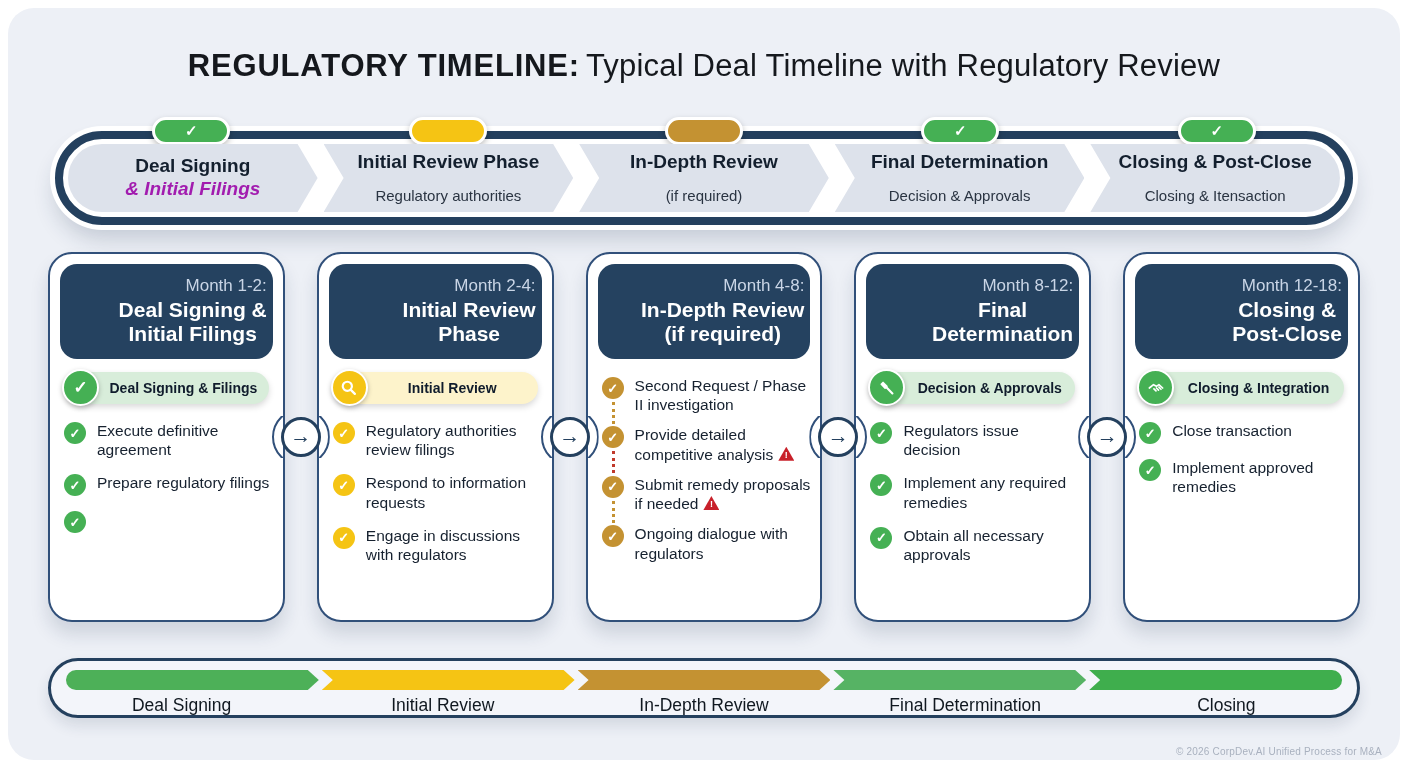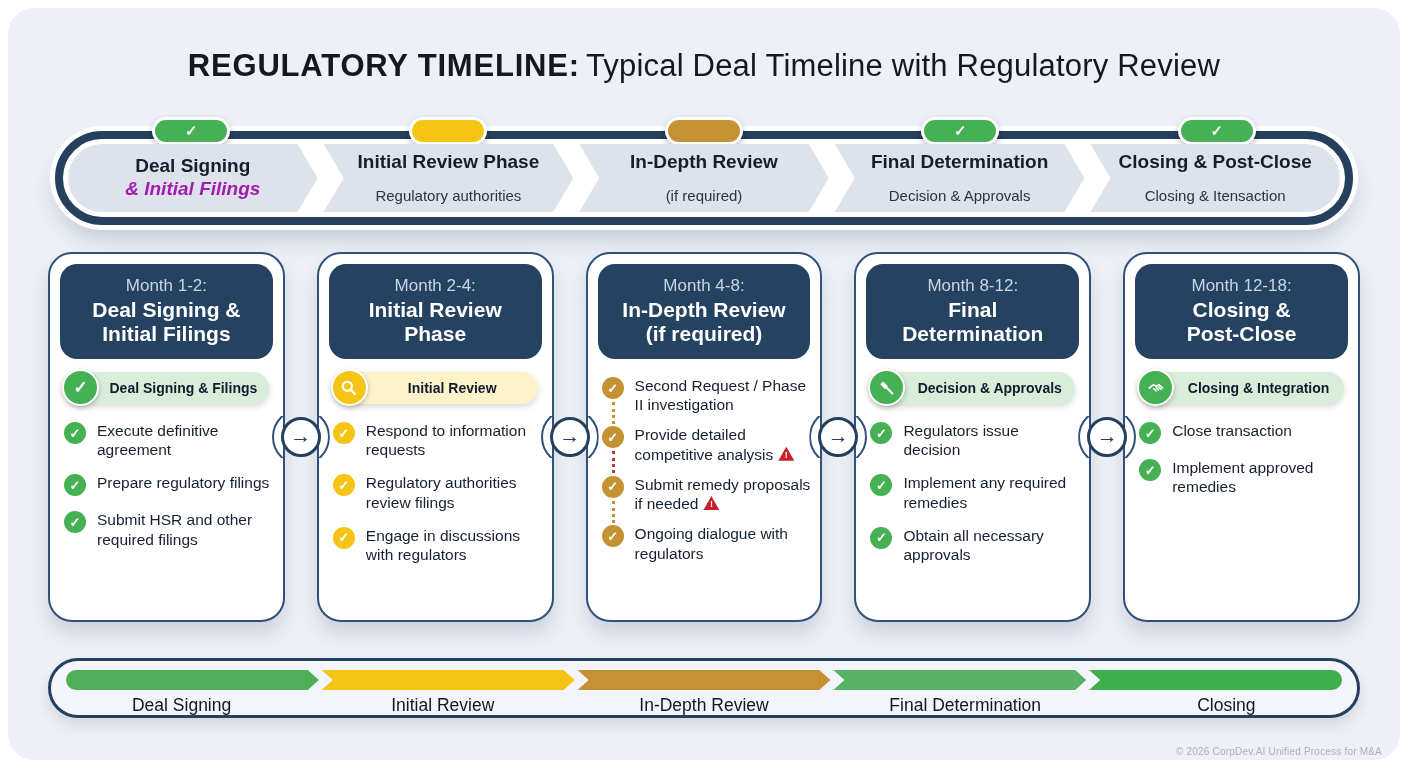--- a/index.html
+++ b/index.html
@@ -32,21 +32,21 @@
           color:#fff; font-weight:bold; font-size:15px; transform:translateX(-50%); }
   .pill.p1 { left:10%; } .pill.p2 { left:30%; } .pill.p3 { left:50%; }
   .pill.p4 { left:70%; } .pill.p5 { left:90%; }
   .pill.green { background:#45b054; } .pill.yellow { background:#f5c414; } .pill.gold { background:#c49232; }
 
   
   .cards { position:absolute; left:40px; right:40px; top:244px; height:370px; display:flex; gap:32px; }
   .card { flex:1; background:#fff; border:2px solid #31507a; border-radius:24px;
           padding:10px 10px 12px; box-shadow:0 12px 18px rgba(30,50,80,.15); position:relative; }
   .card-head { background:#254260; border-radius:17px; min-height:95px; display:flex;
-               flex-direction:column; align-items:center; justify-content:center;
+               flex-direction:column; align-items:flex-end; justify-content:center;
                padding:8px 6px; text-align:center; }
   .card-month { color:#c9d5e6; font-size:17px; line-height:1.1; }
   .card-title { color:#fff; font-weight:bold; font-size:21px; line-height:1.14; margin-top:3px; }
 
   .badge { margin:13px 4px 0 6px; height:32px; border-radius:16px; display:flex; align-items:center;
            box-shadow:0 3px 6px rgba(0,0,0,.15); position:relative; padding-left:40px; padding-right:8px; }
   .badge .bicon { position:absolute; left:-4px; top:-3px; width:37px; height:37px; border-radius:50%;
                   border:2.5px solid #fff; display:flex; align-items:center; justify-content:center;
                   box-shadow:0 2px 5px rgba(0,0,0,.25); color:#fff; font-weight:bold; font-size:17px; }
   .badge .btext { font-weight:bold; font-size:14px; color:#101c2c; margin:0 auto; white-space:nowrap; }
@@ -165,21 +165,20 @@
         <li>
             <span class="ci"></span>
             <span class="txt"><span>Execute definitive agreement</span></span>
           </li>
         <li>
             <span class="ci"></span>
             <span class="txt"><span>Prepare regulatory filings</span></span>
           </li>
         <li>
             <span class="ci"></span>
-            <span class="txt"><span>Submit HSR and other required filings</span></span>
           </li>
       </ul>
     </div>
 
     <div class="card t-yellow">
       <div class="card-head">
         <div class="card-month">Month 2-4:</div>
         <div class="card-title">
           <span>Initial Review</span><br>
           <span>Phase</span>
@@ -190,25 +189,25 @@
           <svg width="20" height="20" viewBox="0 0 24 24">
               <circle cx="10" cy="10" r="5.5" fill="none" stroke="#fff" stroke-width="2.6"></circle>
               <line x1="14.5" y1="14.5" x2="19" y2="19" stroke="#fff" stroke-width="2.8" stroke-linecap="round"></line>
             </svg>
         </span>
         <span class="btext">Initial Review</span>
       </div>
       <ul class="items">
         <li>
             <span class="ci"></span>
+            <span class="txt"><span>Regulatory authorities review filings</span></span>
+          </li>
+        <li>
+            <span class="ci"></span>
             <span class="txt"><span>Respond to information requests</span></span>
-          </li>
-        <li>
-            <span class="ci"></span>
-            <span class="txt"><span>Regulatory authorities review filings</span></span>
           </li>
         <li>
             <span class="ci"></span>
             <span class="txt"><span>Engage in discussions with regulators</span></span>
           </li>
       </ul>
     </div>
 
     <div class="card t-gold compact">
       <div class="card-head">

